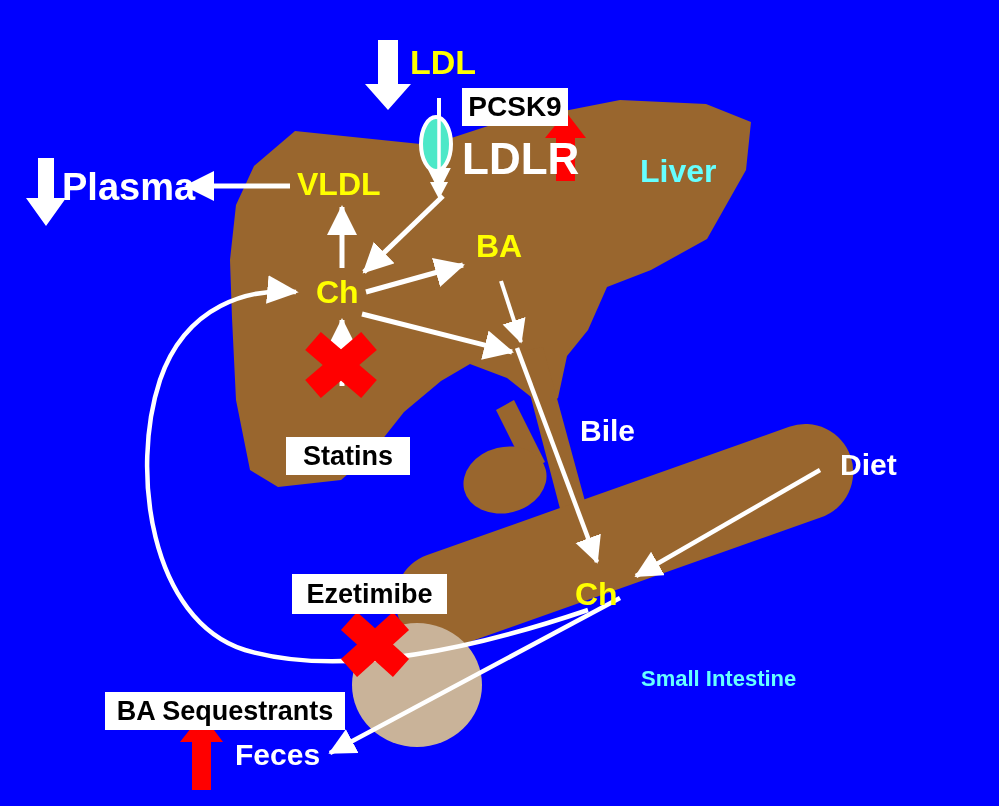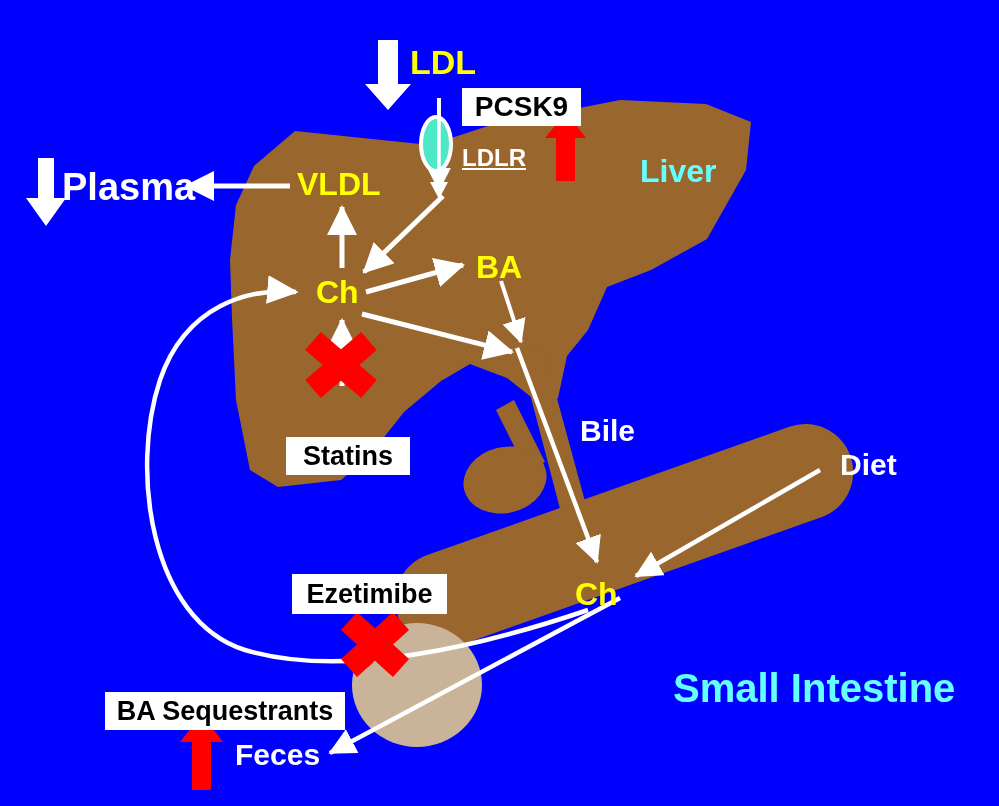--- a/index.html
+++ b/index.html
@@ -141,44 +141,44 @@
       <line x1="369" y1="341" x2="313" y2="389"></line>
     </g>
     <g stroke="#ff0000" stroke-width="24" stroke-linecap="butt">
       <line x1="349" y1="621" x2="401" y2="668"></line>
       <line x1="401" y1="621" x2="349" y2="668"></line>
     </g>
   </svg>
 
   <div class="lbl lbl-yellow" style="left:410px;top:45px;font-size:34px;">LDL</div>
 
-  <div class="lbl lbl-white" style="left:462px;top:146px;font-size:24px;text-decoration:underline;">LDLR</div>
+  <div class="lbl lbl-white" style="left:462px;top:137px;font-size:44px;">LDLR</div>
 
   <div class="lbl lbl-cyan" style="left:640px;top:155px;font-size:32px;">Liver</div>
 
   <div class="lbl lbl-white" style="left:62px;top:168px;font-size:38px;">Plasma</div>
 
   <div class="lbl lbl-yellow" style="left:297px;top:168px;font-size:32px;">VLDL</div>
 
-  <div class="lbl lbl-yellow" style="left:476px;top:251px;font-size:32px;">BA</div>
+  <div class="lbl lbl-yellow" style="left:476px;top:230px;font-size:32px;">BA</div>
 
   <div class="lbl lbl-yellow" style="left:316px;top:276px;font-size:32px;">Ch</div>
 
 
   <div class="lbl lbl-white" style="left:580px;top:416px;font-size:30px;text-align:center;">Bile</div>
 
   <div class="lbl lbl-white" style="left:840px;top:450px;font-size:30px;">Diet</div>
 
   <div class="lbl lbl-yellow" style="left:575px;top:578px;font-size:32px;">Ch</div>
 
-  <div class="lbl lbl-cyan" style="left:641px;top:668px;font-size:40px;margin-left:32px;">Small Intestine</div>
+  <div class="lbl lbl-cyan" style="left:641px;top:668px;font-size:22px;">Small Intestine</div>
 
   <div class="lbl lbl-white" style="left:219px;top:740px;font-size:30px;margin-left:16px;">Feces</div>
 
-  <div class="boxlbl" style="left:462px;top:88px;width:119px;height:38px;font-size:28px;">PCSK9</div>
+  <div class="boxlbl" style="left:462px;top:88px;width:106px;height:38px;font-size:28px;">PCSK9</div>
 
   <div class="boxlbl" style="left:286px;top:437px;width:124px;height:38px;font-size:27px;">Statins</div>
 
   <div class="boxlbl" style="left:105px;top:692px;width:240px;height:38px;font-size:27px;">BA Sequestrants</div>
 
   <div class="boxlbl" style="left:292px;top:574px;width:155px;height:40px;font-size:27px;">Ezetimibe</div>
 
 </div>
 
 </body></html>

